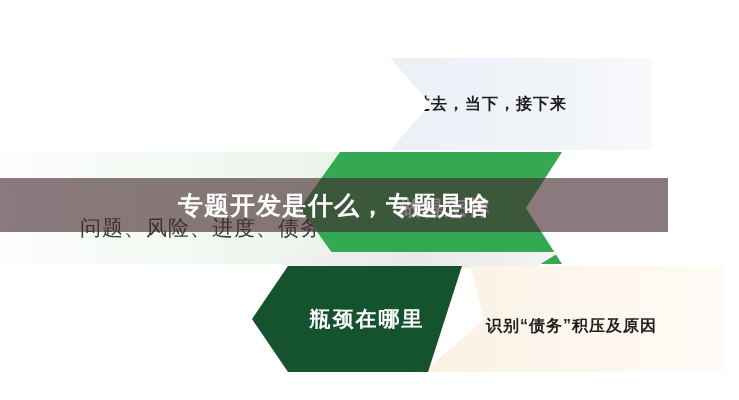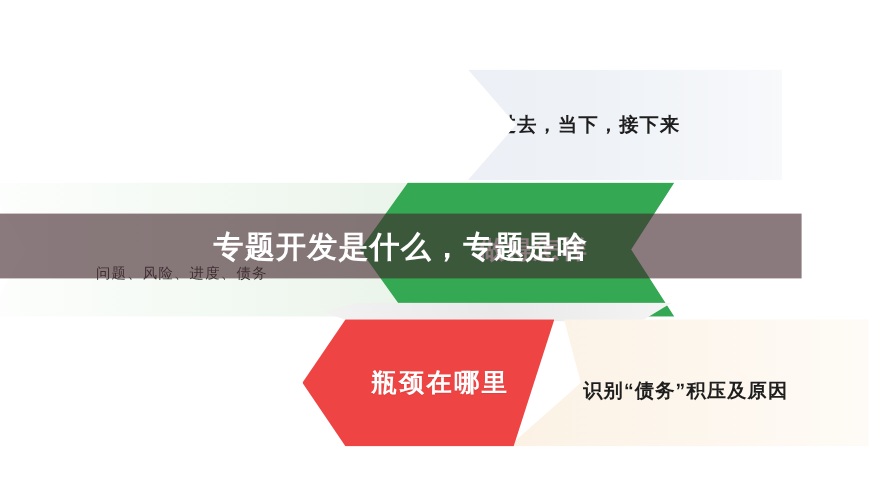--- a/index.html
+++ b/index.html
@@ -88,21 +88,21 @@
   }
   #chev-top-desc .txt { margin-left: 62px; }
 
   
   #chev-mid-desc {
     left: -12px;
     width: 420px;
     background: linear-gradient(90deg,#fdfefd 0%, #f1f8f1 55%, #e7f2e6 100%);
     clip-path: polygon(0 0, 100% 0, calc(100% - 40px) 50%, 100% 100%, 0 100%, 34px 50%);
   }
-  #chev-mid-desc .txt { margin-left: 92px; color:#3a3a3a; font-weight:400; font-size:12px;margin-top:40px; }
+  #chev-mid-desc .txt { margin-left: 92px; color:#3a3a3a; font-weight:400; font-size:21px;margin-top:40px; }
   #chev-mid-label {
     left: 300px;
     width: 262px;
     background: #34a853;
     clip-path: polygon(40px 0, 100% 0, calc(100% - 36px) 50%, 100% 100%, 40px 100%, 0 50%);
   }
   #chev-mid-label .txt { margin-left: 28px; }
 
   
   #chev-divider {
@@ -112,21 +112,21 @@
     width: 290px;
     height: 16px;
     background: linear-gradient(90deg,#f2f2f2 0%, #e9e9e9 50%, #f4f4f4 100%);
     clip-path: polygon(28px 0, 100% 0, calc(100% - 26px) 100%, 22px 100%, 0 50%);
   }
 
   
   #chev-bot-label {
     left: 252px;
     width: 210px;
-    background: #ef4444;
+    background: #14532d;
     clip-path: polygon(36px 0, 100% 0, calc(100% - 34px) 100%, 36px 100%, 0 50%);
   }
   #chev-bot-label .txt { margin-left: 20px; }
   #chev-bot-desc {
     left: 424px;
     width: 300px;
     background: linear-gradient(90deg,#fbf2e4 0%, #fdf6ed 50%, #fefbf6 100%);
     clip-path: polygon(46px 0, 100% 0, 100% 100%, 18px 100%, 0 100%, 60px 50%);
   }
   #chev-bot-desc .txt { margin-left: 62px; margin-top: 14px; }

